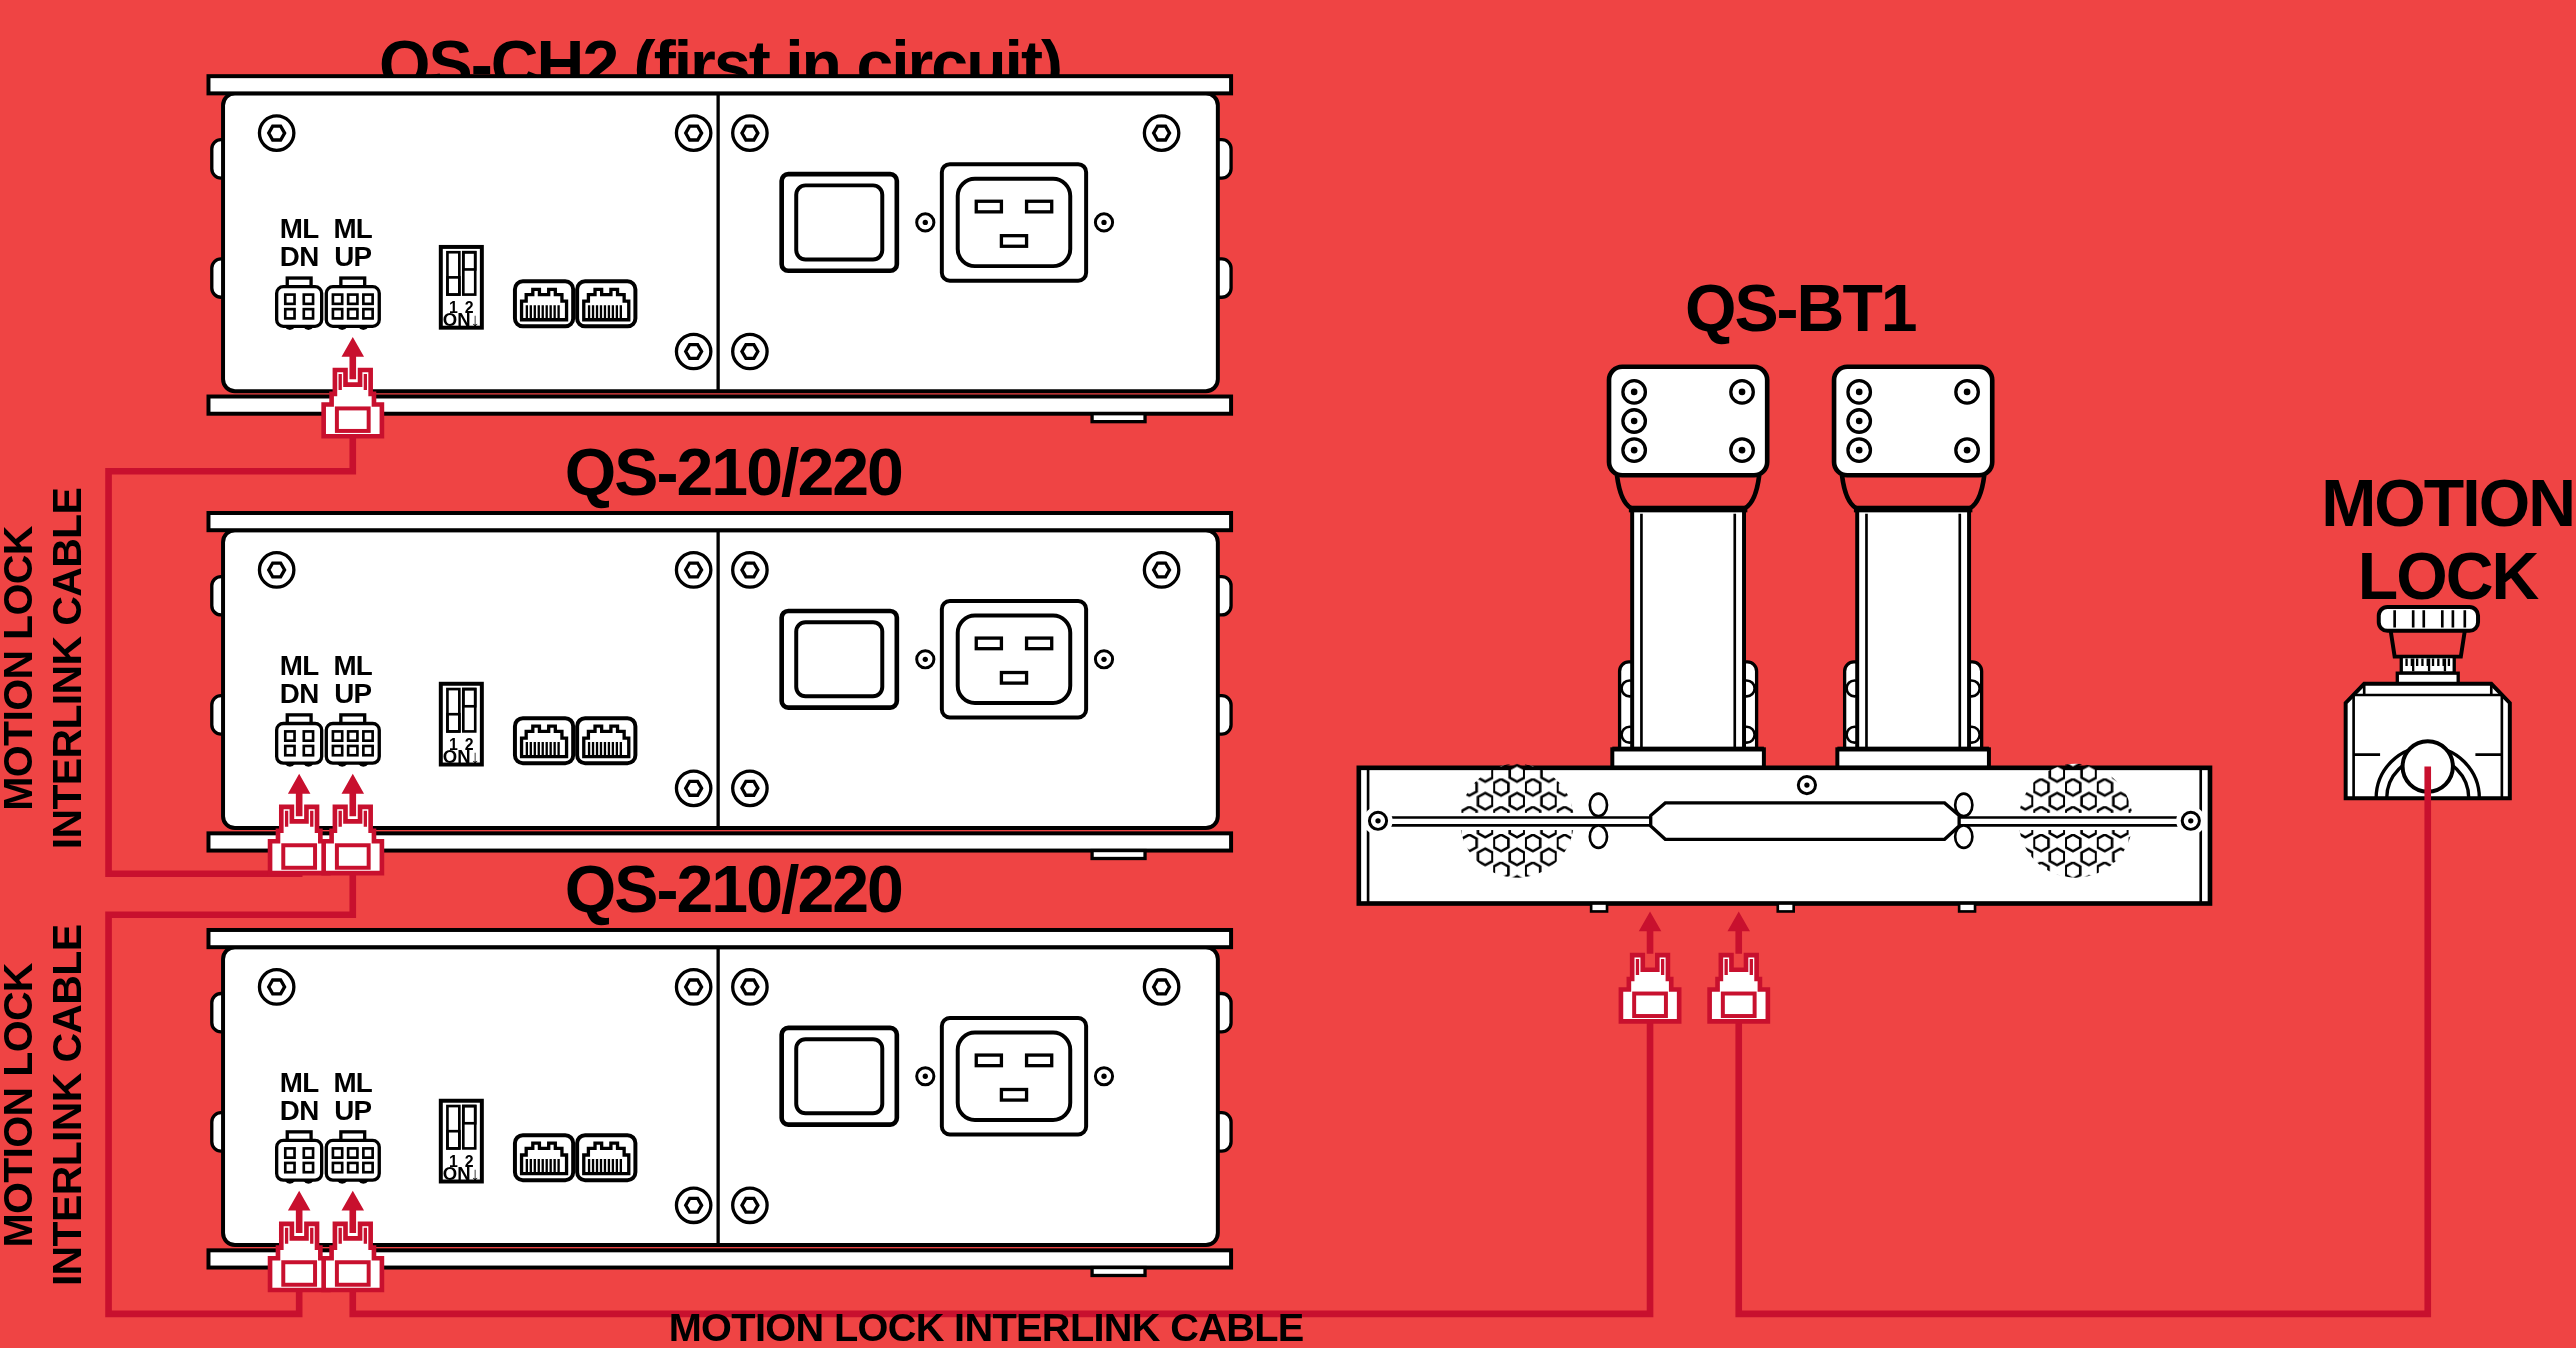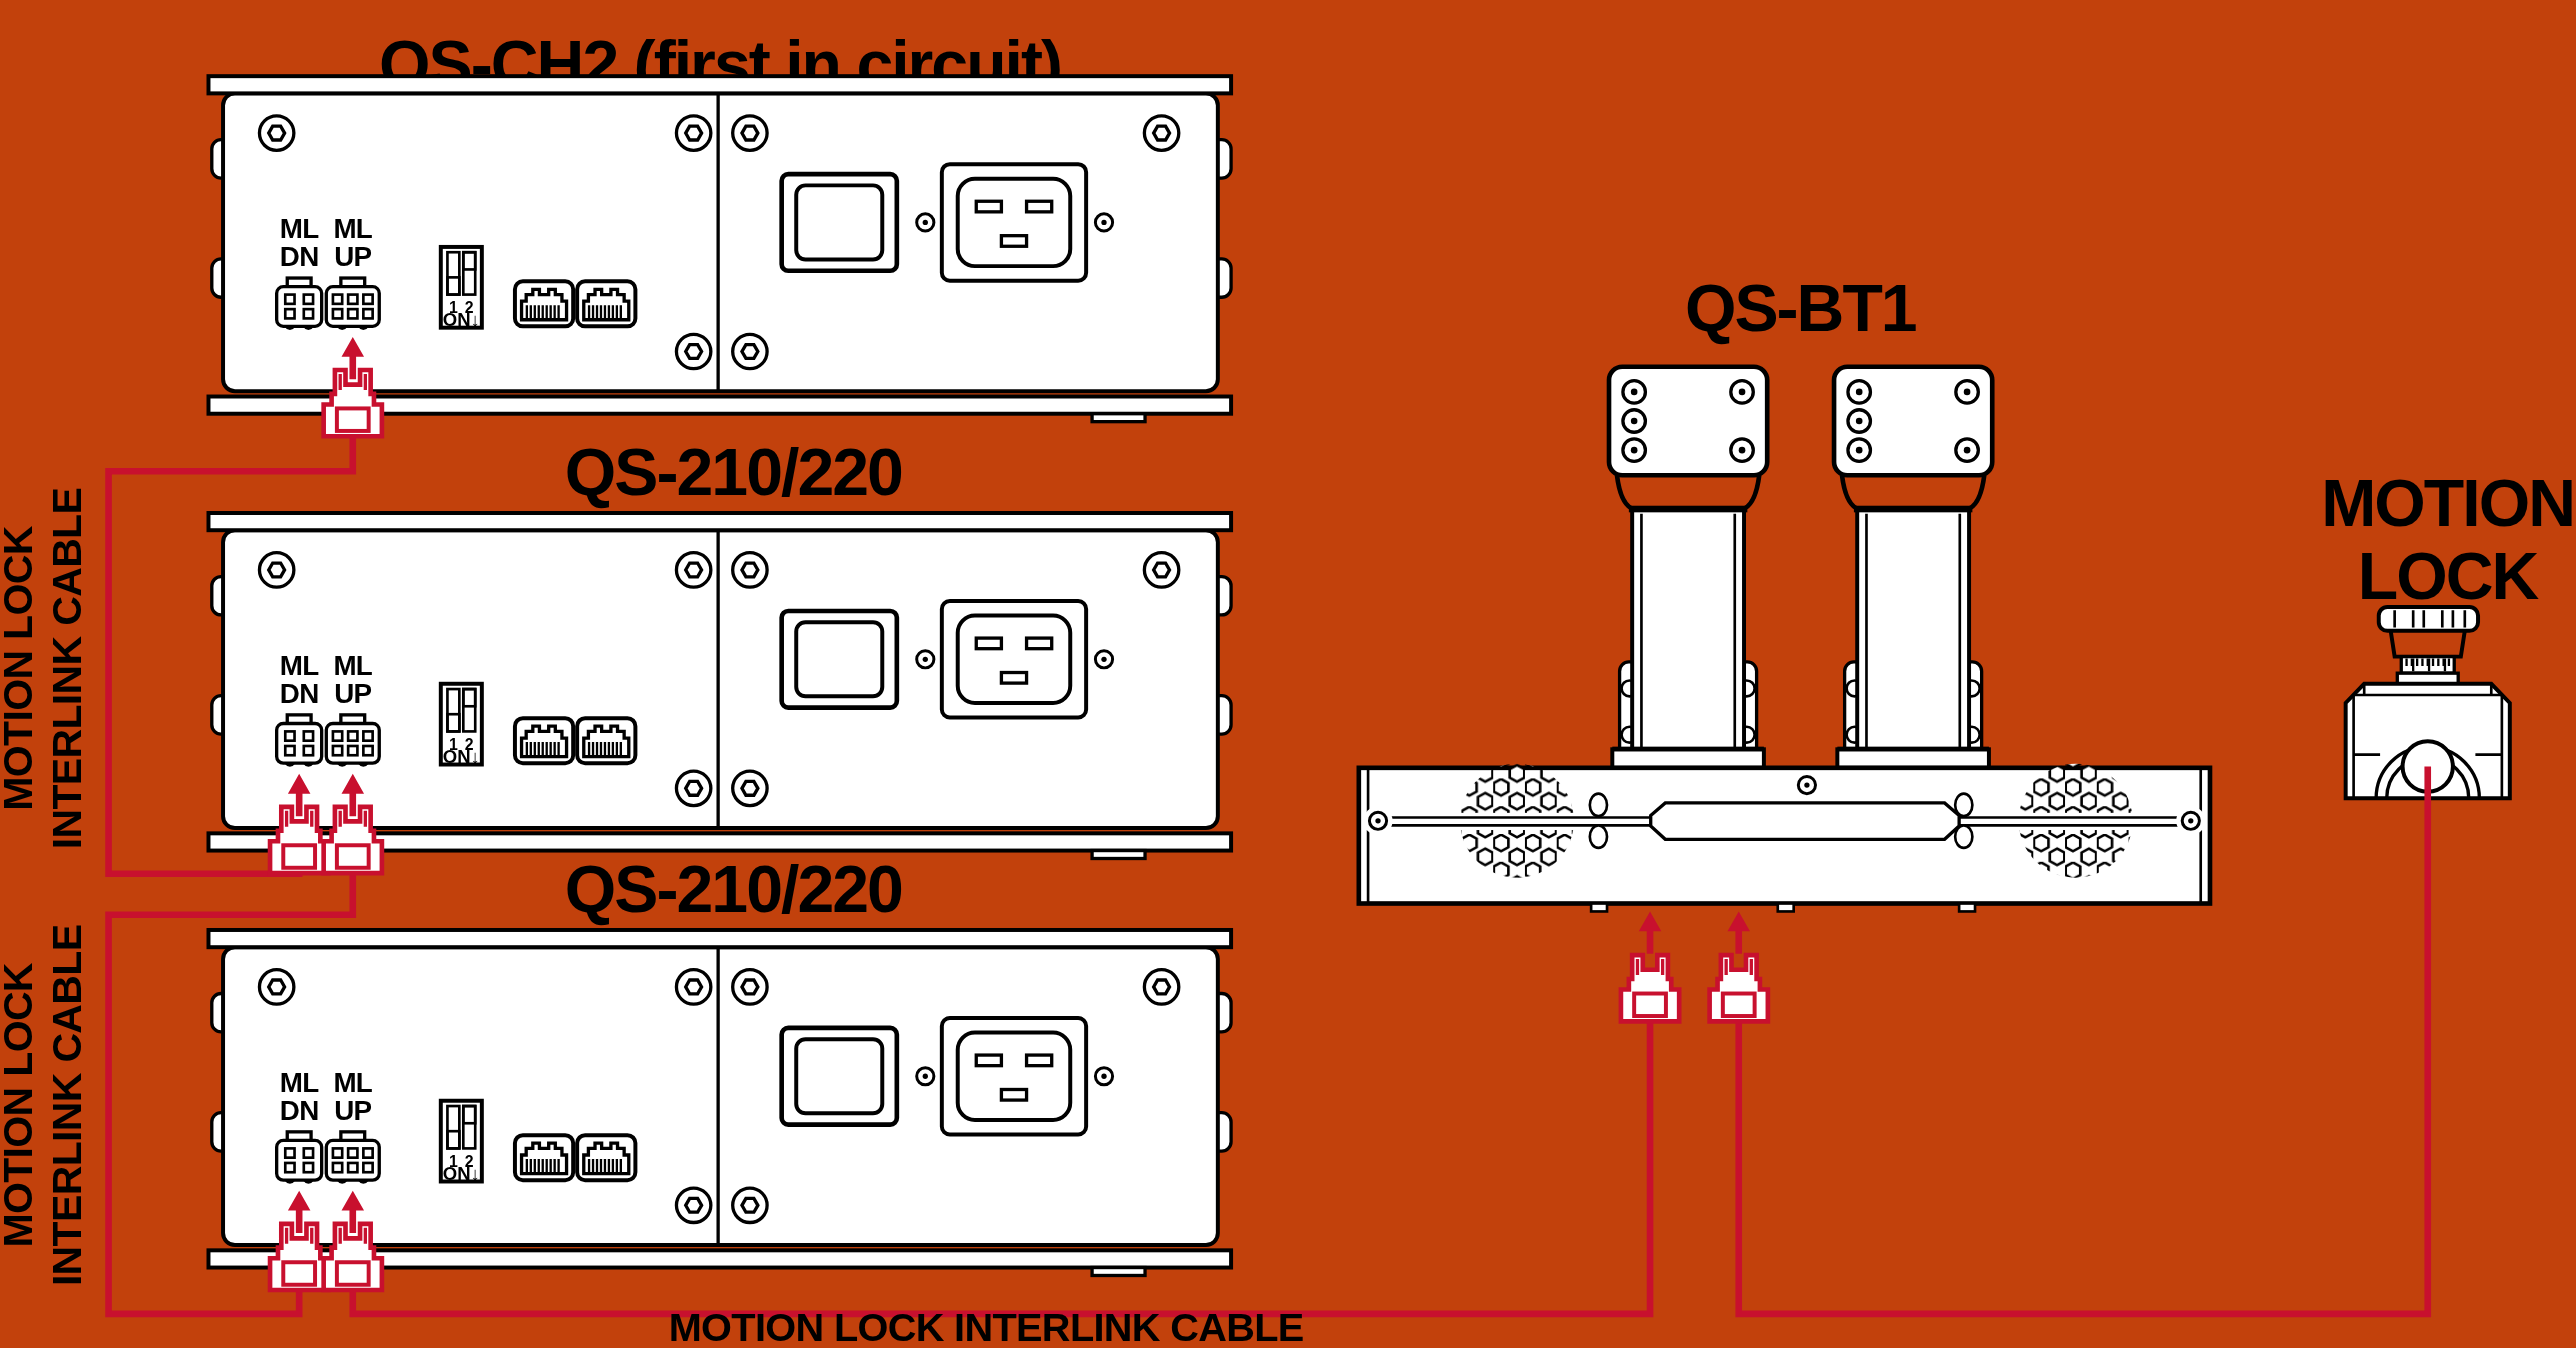--- a/index.html
+++ b/index.html
@@ -1,16 +1,16 @@
 <!DOCTYPE html>
 <html style="font-size:10.6px"><head>
 <meta charset="utf-8">
 <style>
   html,body{margin:0;padding:0;background:#ffffff;}
-  .page{position:relative;width:2576px;height:1349px;background:#c2410c;overflow:hidden;}
+  .page{position:relative;width:2576px;height:1349px;background:#ef4444;overflow:hidden;}
   svg{display:block;}
   text{font-family:"Liberation Sans","DejaVu Sans",sans-serif;fill:#000;}
   .title{font-size:100px;font-weight:bold;letter-spacing:-3px;}
   .portlabel{font-size:42px;font-weight:bold;letter-spacing:-1px;}
   .diptext{font-size:24px;font-weight:bold;}
   .dipon{font-size:28px;font-weight:bold;}
   .cablelabel{font-size:62px;font-weight:bold;letter-spacing:-1px;}
   .bottomlabel{font-size:60px;font-weight:bold;letter-spacing:-1px;}
   .blk{stroke:#000;fill:#fff;}
   .blkline{stroke:#000;fill:none;}

